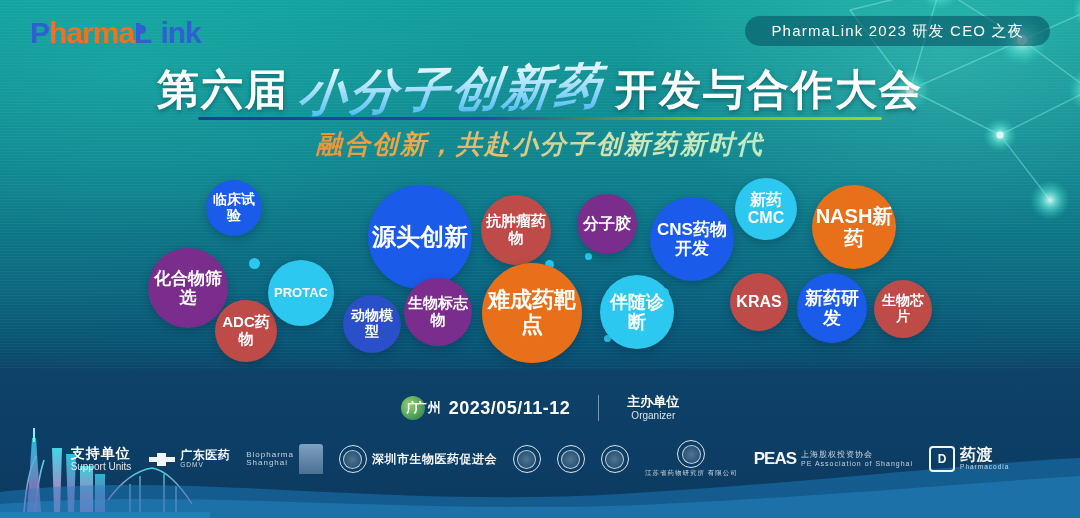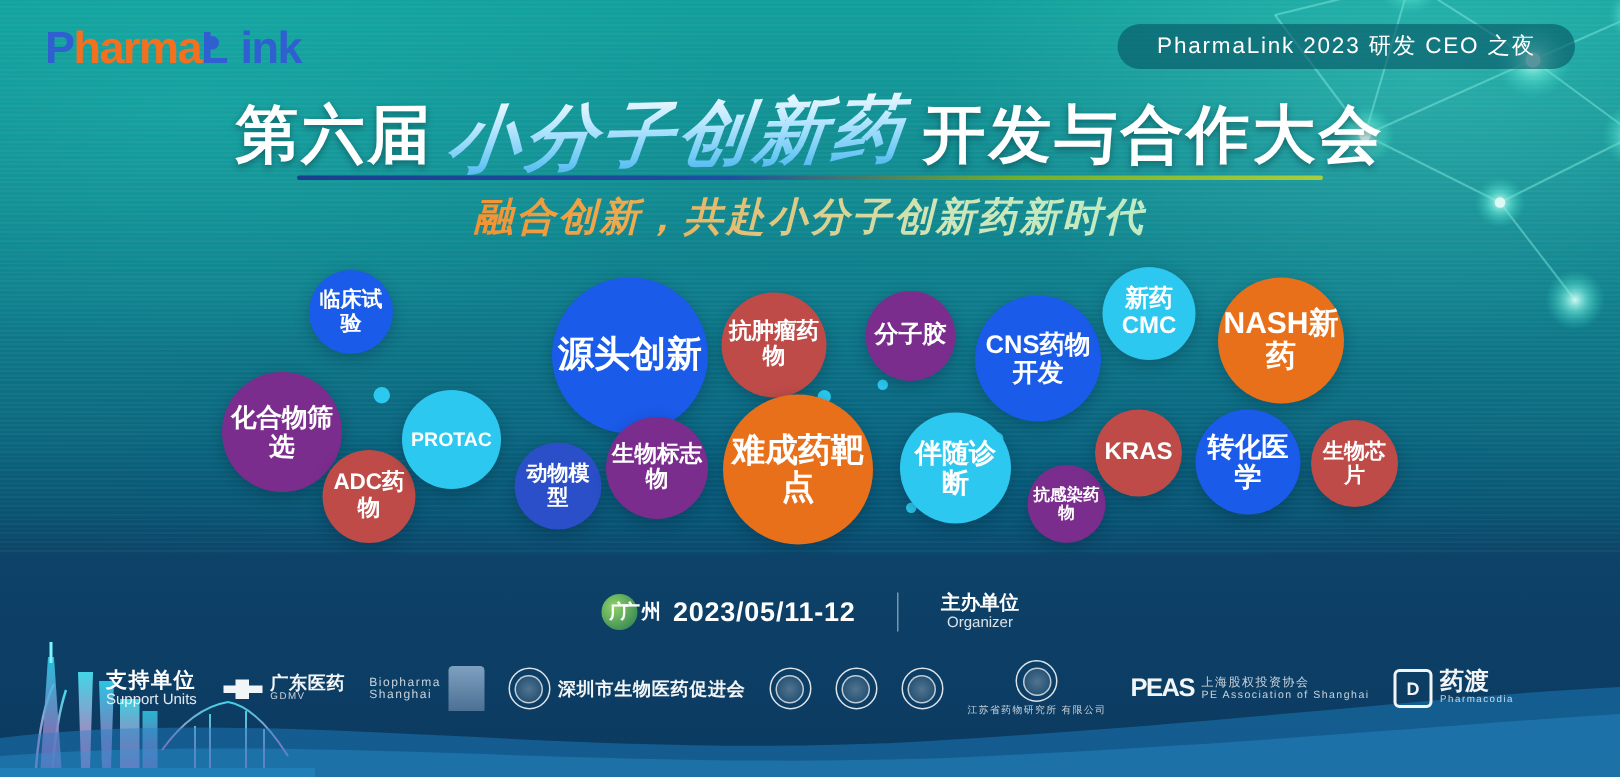--- a/index.html
+++ b/index.html
@@ -193,34 +193,31 @@
       </div>
       <div class="bubble" style="left: 577px; top: 34px; width: 60px; height: 60px; background: rgb(123, 45, 142); font-size: 16px;">
         <span>分子胶</span>
       </div>
       <div class="bubble" style="left: 600px; top: 115px; width: 74px; height: 74px; background: rgb(44, 200, 240); font-size: 18px;">
         <span>伴随诊断</span>
       </div>
       <div class="bubble" style="left: 650px; top: 37px; width: 84px; height: 84px; background: rgb(26, 91, 234); font-size: 17px;">
         <span>CNS药物开发</span>
       </div>
-      <div class="bubble" style="left: 685px; top: 150px; width: 52px; height: 52px; background: rgb(123, 45, 142); font-size: 11px;">
-        <span>抗感染药物</span>
-      </div>
       <div class="bubble" style="left: 735px; top: 18px; width: 62px; height: 62px; background: rgb(44, 200, 240); font-size: 16px;">
         <span>新药CMC</span>
       </div>
       <div class="bubble" style="left: 730px; top: 113px; width: 58px; height: 58px; background: rgb(190, 75, 72); font-size: 16px;">
         <span>KRAS</span>
       </div>
       <div class="bubble" style="left: 812px; top: 25px; width: 84px; height: 84px; background: rgb(232, 112, 26); font-size: 20px;">
         <span>NASH新药</span>
       </div>
       <div class="bubble" style="left: 797px; top: 113px; width: 70px; height: 70px; background: rgb(26, 91, 234); font-size: 18px;">
-        <span>转化医学</span>
+        <span>新药研发</span>
       </div>
       <div class="bubble" style="left: 874px; top: 120px; width: 58px; height: 58px; background: rgb(190, 75, 72); font-size: 14px;">
         <span>生物芯片</span>
       </div>
     </div>
 
   <div class="lower-band"></div>
 
   <svg class="skyline" viewBox="0 0 210 110">
     <defs>

